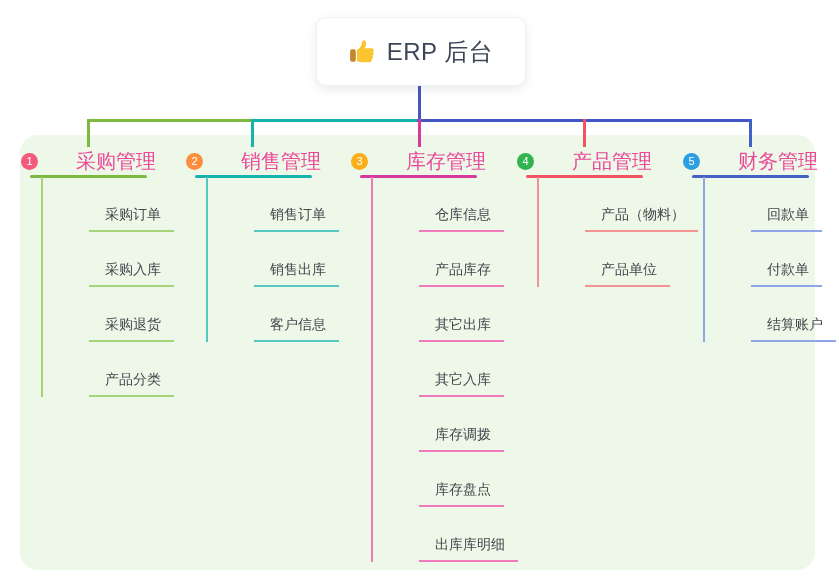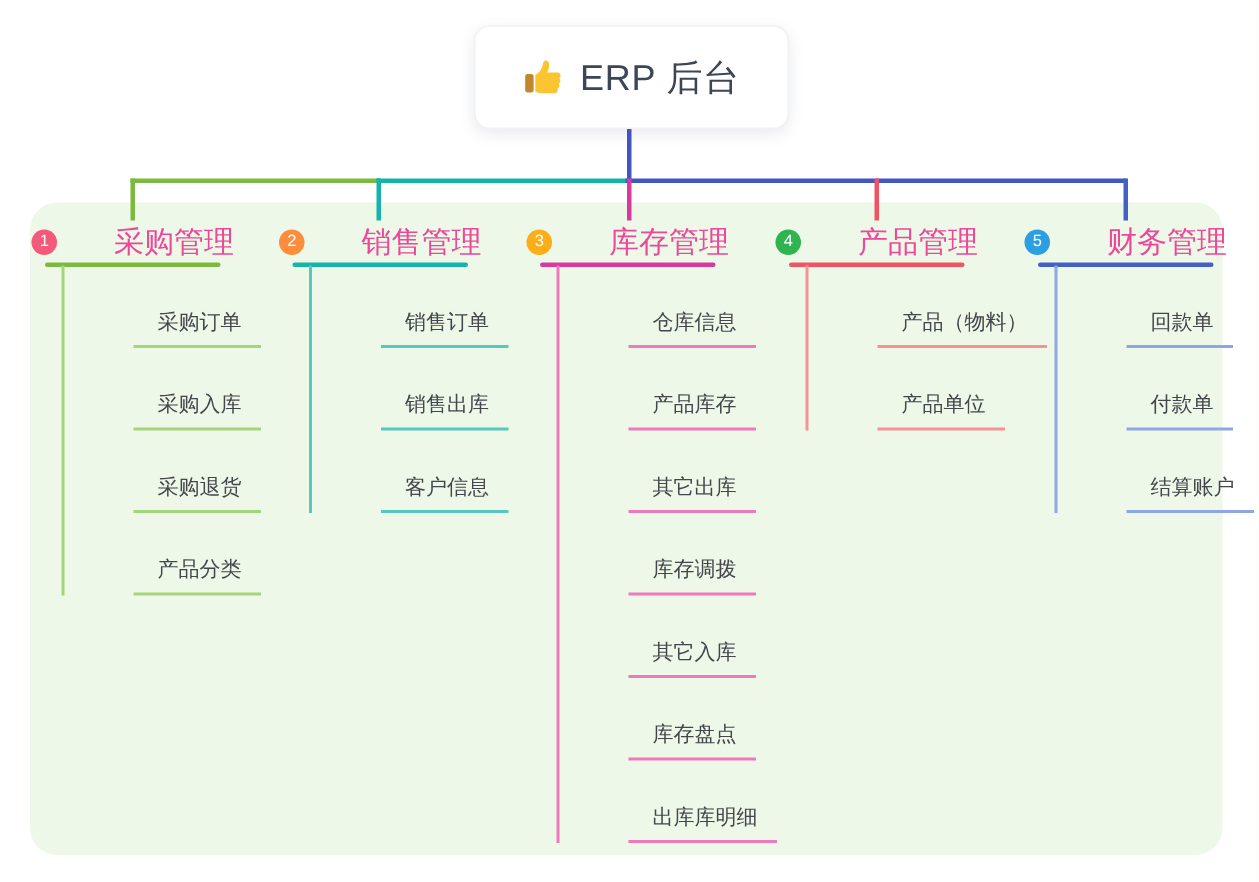--- a/index.html
+++ b/index.html
@@ -119,24 +119,24 @@
         <li>
           <span class="child-label">仓库信息</span>
         </li>
         <li>
           <span class="child-label">产品库存</span>
         </li>
         <li>
           <span class="child-label">其它出库</span>
         </li>
         <li>
-          <span class="child-label">库存调拨</span>
+          <span class="child-label">其它入库</span>
         </li>
         <li>
-          <span class="child-label">其它入库</span>
+          <span class="child-label">库存调拨</span>
         </li>
         <li>
           <span class="child-label">库存盘点</span>
         </li>
         <li>
           <span class="child-label">出库库明细</span>
         </li>
       </ul>
   </div>
 

